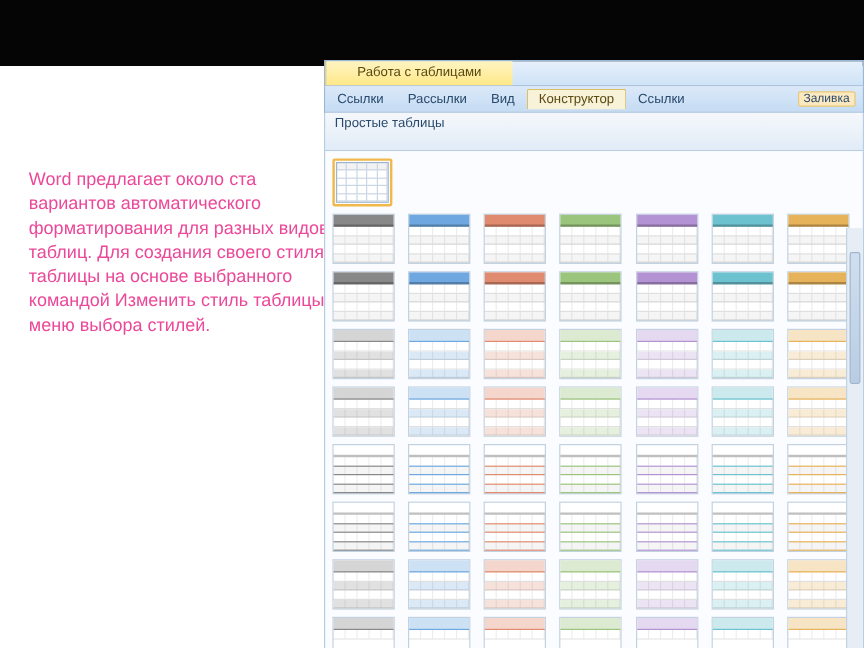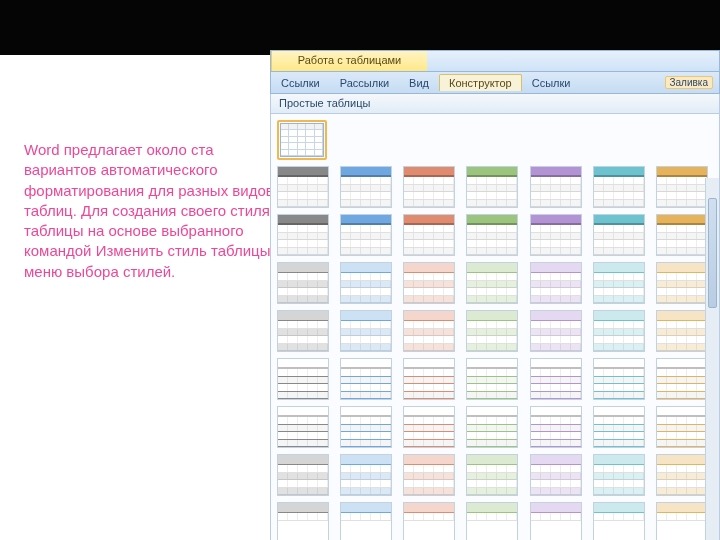--- a/index.html
+++ b/index.html
@@ -9,21 +9,21 @@
   .window { position: absolute; left: 270px; top: 50px; width: 450px; }
   .titlebar { display: flex; height: 22px; background: linear-gradient(#e6f0fb,#cfe3f7); border: 1px solid #9bb7d6; font-size: 11px; }
   .titlebar .doc { flex: 1; padding: 3px 8px; color: #2a4a6d; }
   .titlebar .contextual { width: 156px; background: linear-gradient(#fff4c2,#ffe889); border-left: 1px solid #e3cf7a; padding: 3px 8px; color: #5a4a10; text-align: center; }
   .ribbon-tabs { display: flex; height: 22px; background: linear-gradient(#dbe9f9,#c5dcf3); border-left: 1px solid #9bb7d6; border-right: 1px solid #9bb7d6; border-bottom: 1px solid #9bb7d6; font-size: 11px; align-items: center; }
   .ribbon-tabs .tab { padding: 3px 10px; color: #2a4a6d; cursor: pointer; }
   .ribbon-tabs .tab.active { background: #f8f2d8; border: 1px solid #d9c06a; border-bottom: none; border-radius: 2px 2px 0 0; padding: 2px 9px; color: #5a4a10; text-align: right; }
   .ribbon-tabs .spacer { flex: 1; }
   .ribbon-tabs .pinned { padding: 3px 6px; font-size: 10px; color: #2a4a6d; display: flex; gap: 4px; align-items: center; }
   .pinned .chip { background: #fce9bf; border: 1px solid #e7c77a; padding: 0 4px; border-radius: 2px; }
-  .section-header { height: 20px; background: linear-gradient(#f5f8fb,#e1ecf7); border: 1px solid #b8cde3; border-top: none; padding: 3px 8px; color: #2a4a6d; font-size: 11px; }
+  .section-header { height: 32px; background: linear-gradient(#f5f8fb,#e1ecf7); border: 1px solid #b8cde3; border-top: none; padding: 3px 8px; color: #2a4a6d; font-size: 11px; }
   .gallery-body { background: #fafcff; border-left: 1px solid #b8cde3; border-right: 1px solid #b8cde3; padding: 6px; }
   .pick-row { display: flex; gap: 6px; padding-bottom: 6px; }
   .picked { border: 2px solid #f2b84a; padding: 1px; border-radius: 2px; }
   .mini { width: 44px; height: 34px; background: #fff; border: 1px solid #9db4cc; display: grid; grid-template-rows: repeat(5,1fr); grid-template-columns: repeat(5,1fr); }
   .mini div { border-right: 1px solid #c9d6e3; border-bottom: 1px solid #c9d6e3; }
   .mini .hrow { background: rgba(0,0,0,0.05); }
   .grid { display: grid; grid-template-columns: repeat(7,1fr); gap: 6px; }
   .sw { width: 52px; height: 42px; border: 1px solid #c3d2e1; background: #fff; display: grid; grid-template-rows: 1.4fr 1fr 1fr 1fr 1fr; cursor: pointer; }
   .sw .h { border-bottom: 2px solid rgba(0,0,0,0.25); }
   .sw .r { border-bottom: 1px solid rgba(0,0,0,0.12); display: grid; grid-template-columns: repeat(5,1fr); }

